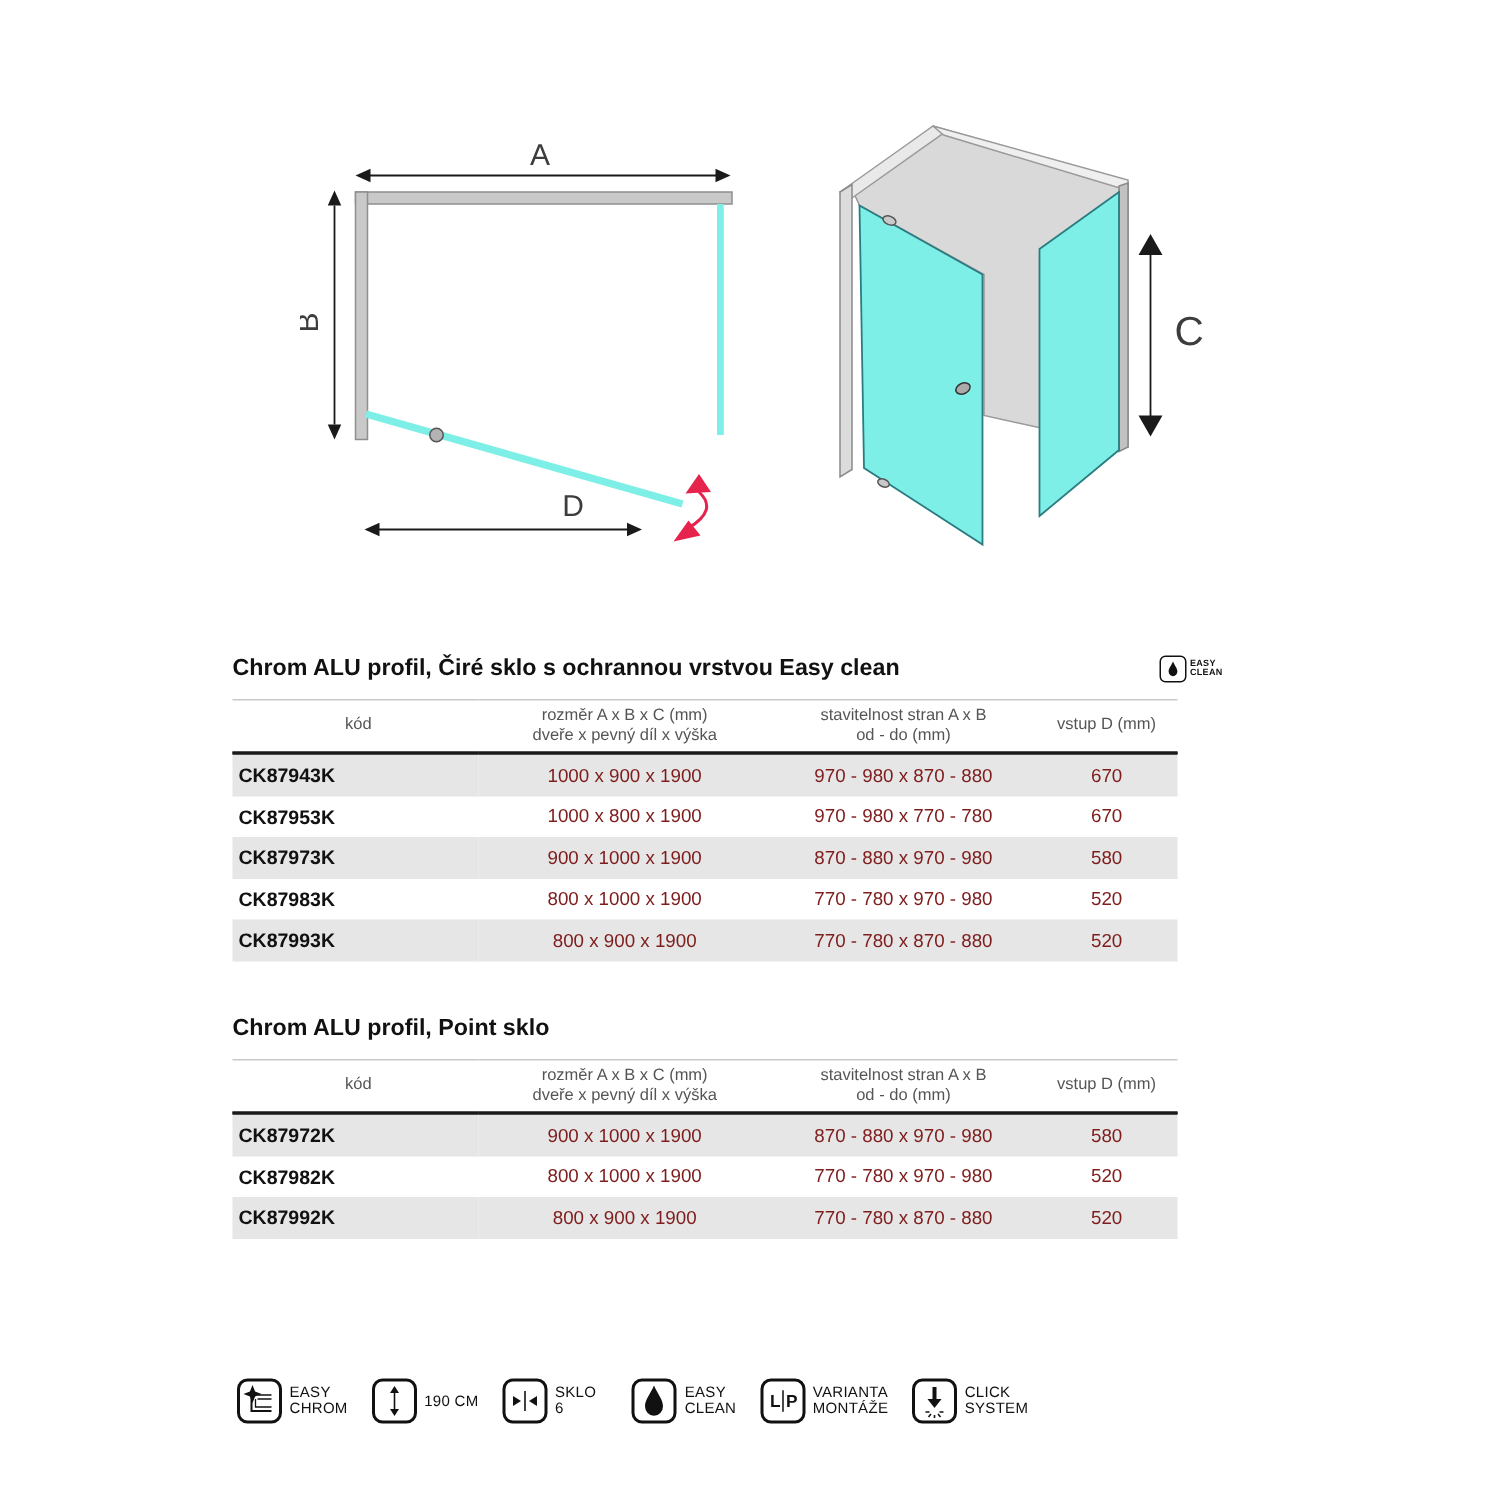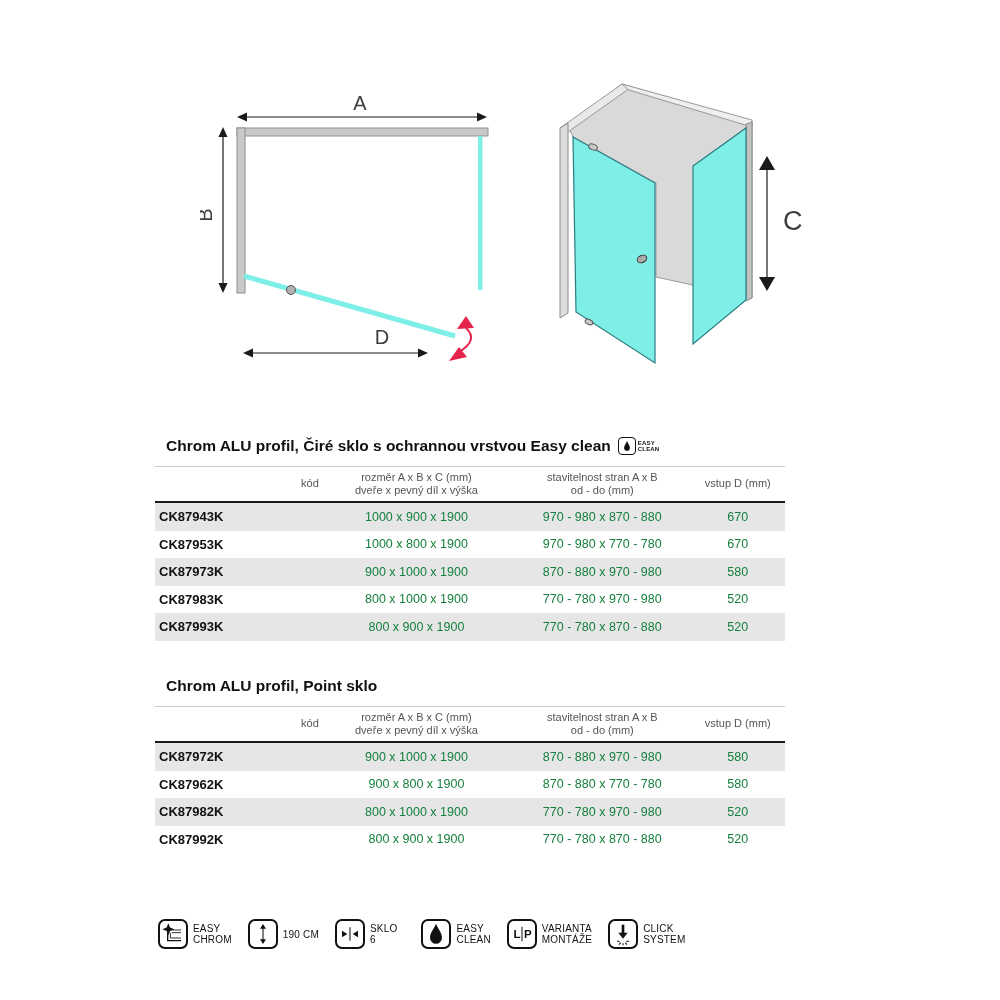--- a/index.html
+++ b/index.html
@@ -7,36 +7,36 @@
         font-family:"Liberation Sans",sans-serif;color:#222;}
   .abs{position:absolute;}
 
   
   svg text{font-family:"Liberation Sans",sans-serif;fill:#3d3d3d;font-size:20px;}
   .dimline{stroke:#1a1a1a;stroke-width:1.2;fill:none;}
   .arrow{fill:#1a1a1a;stroke:none;}
   .swing{stroke:#e5234d;stroke-width:2;fill:none;}
 
   
-  .section-title{position:absolute;left:166px;width:660px;display:flex;align-items:center;gap:7px;
-                 font-size:15.5px;font-weight:bold;color:#111;white-space:nowrap;}
+  .section-title{position:absolute;left:155px;width:660px;display:flex;align-items:center;gap:7px;
+                 font-size:15.5px;font-weight:bold;color:#111;white-space:nowrap;justify-content:space-between;}
   .ec-badge{display:inline-flex;align-items:center;gap:2px;}
   .ec-box{width:16px;height:16px;border:1.6px solid #111;border-radius:4px;display:inline-flex;
           align-items:center;justify-content:center;}
   .ec-text{display:inline-flex;flex-direction:column;font-size:6px;line-height:6px;
            font-weight:700;color:#111;letter-spacing:.2px;}
 
   
   table{position:absolute;left:155px;width:630px;border-collapse:collapse;table-layout:fixed;}
   thead th{border-top:1px solid #c9c9c9;border-bottom:2px solid #1a1a1a;
            font-weight:400;font-size:11px;line-height:12.5px;color:#555;
            padding:4px 0 5px 0;text-align:center;vertical-align:middle;}
-  thead th.col-code{text-align:right;padding-left:4px;}
+  thead th.col-code{text-align:center;padding-left:4px;}
   col.c1{width:26%;}col.c2{width:31%;}col.c3{width:28%;}col.c4{width:15%;}
-  tbody td{height:27.5px;font-size:12.5px;color:#15803d;text-align:center;padding:0;}
+  tbody td{height:27.5px;font-size:12.5px;color:#7f1d1d;text-align:center;padding:0;}
   tbody td:first-child{text-align:left;padding-left:4px;font-weight:bold;font-size:13px;color:#111;}
   tbody tr:nth-child(odd){background:#e6e6e6;}
 
   
   .icon-row{position:absolute;left:158px;top:919px;display:flex;align-items:center;}
   .icon-item{display:flex;align-items:center;gap:5px;margin-right:16px;}
   .icon-item.sep{margin-right:24px;}
   .icon-box{width:30px;height:30px;border:2px solid #111;border-radius:7px;box-sizing:border-box;
             display:flex;align-items:center;justify-content:center;background:#fff;}
   .icon-label{font-size:10px;line-height:11px;color:#111;font-weight:500;letter-spacing:.2px;
@@ -194,26 +194,20 @@
       </tr>
     </thead>
     <tbody>
         <tr>
           <td>CK87972K</td>
           <td>900 x 1000 x 1900</td>
           <td>870 - 880 x 970 - 980</td>
           <td>580</td>
         </tr>
         <tr>
-          <td>CK87962K</td>
-          <td>900 x 800 x 1900</td>
-          <td>870 - 880 x 770 - 780</td>
-          <td>580</td>
-        </tr>
-        <tr>
           <td>CK87982K</td>
           <td>800 x 1000 x 1900</td>
           <td>770 - 780 x 970 - 980</td>
           <td>520</td>
         </tr>
         <tr>
           <td>CK87992K</td>
           <td>800 x 900 x 1900</td>
           <td>770 - 780 x 870 - 880</td>
           <td>520</td>

